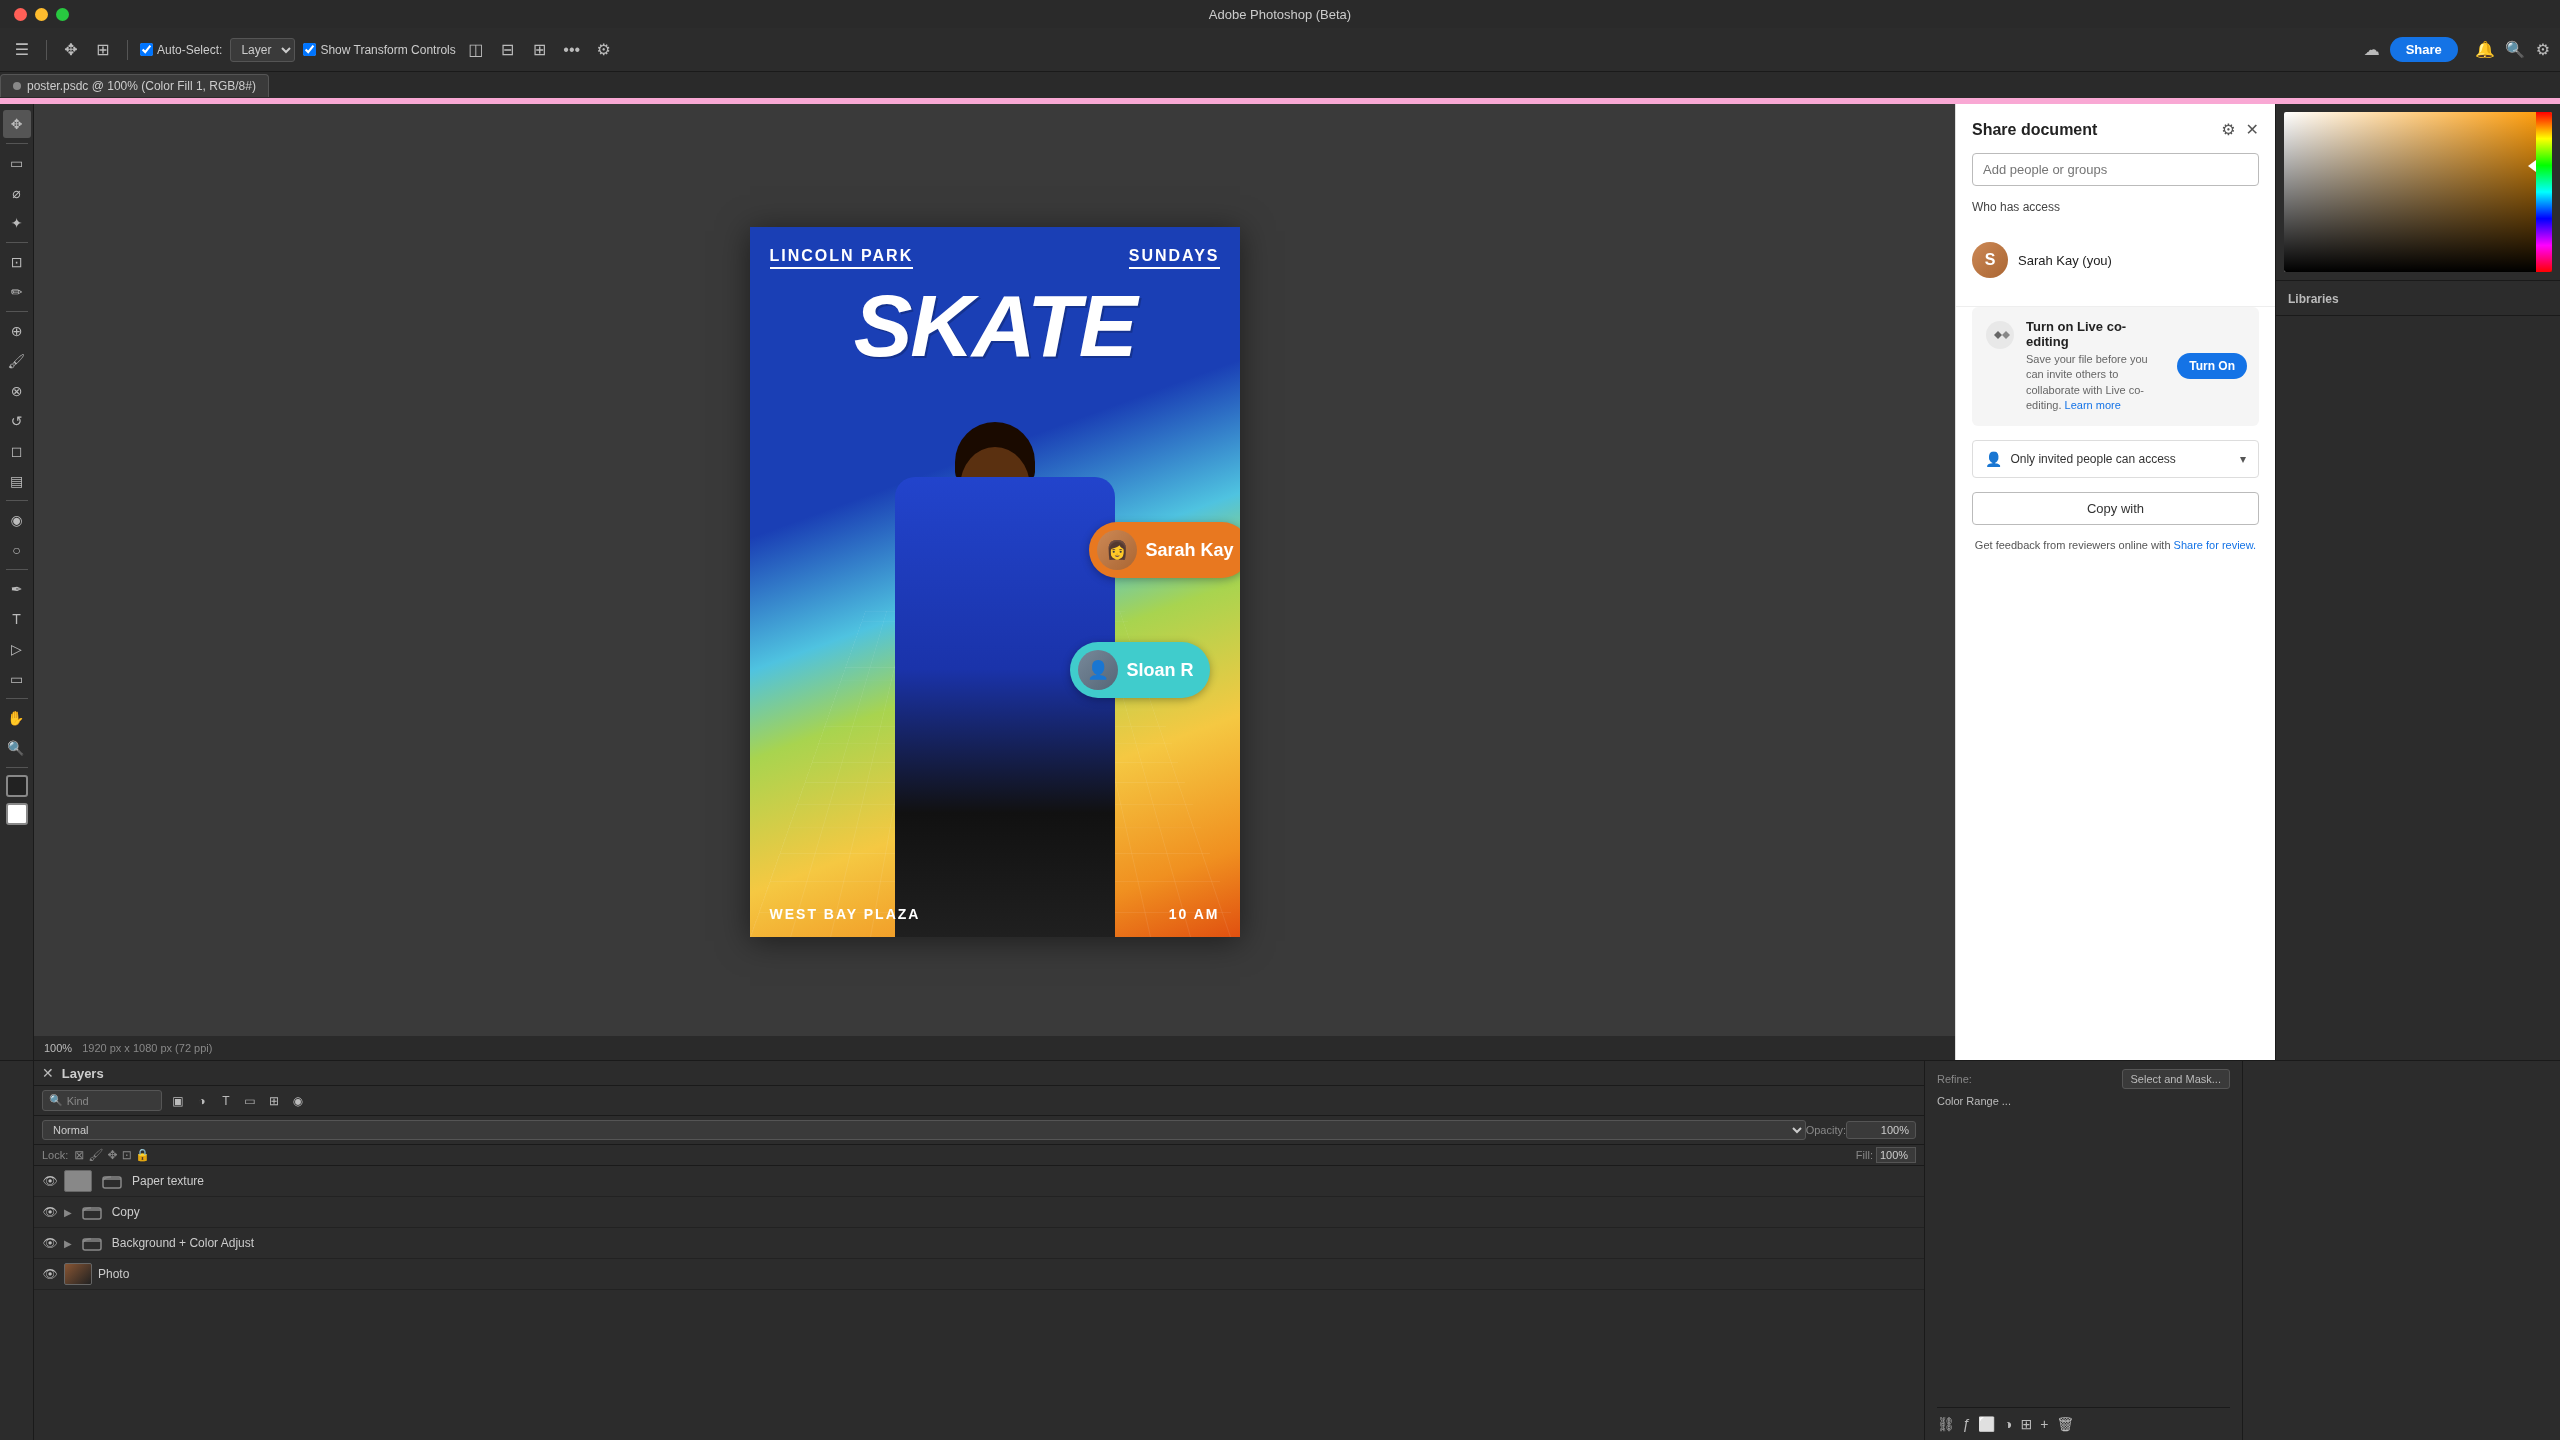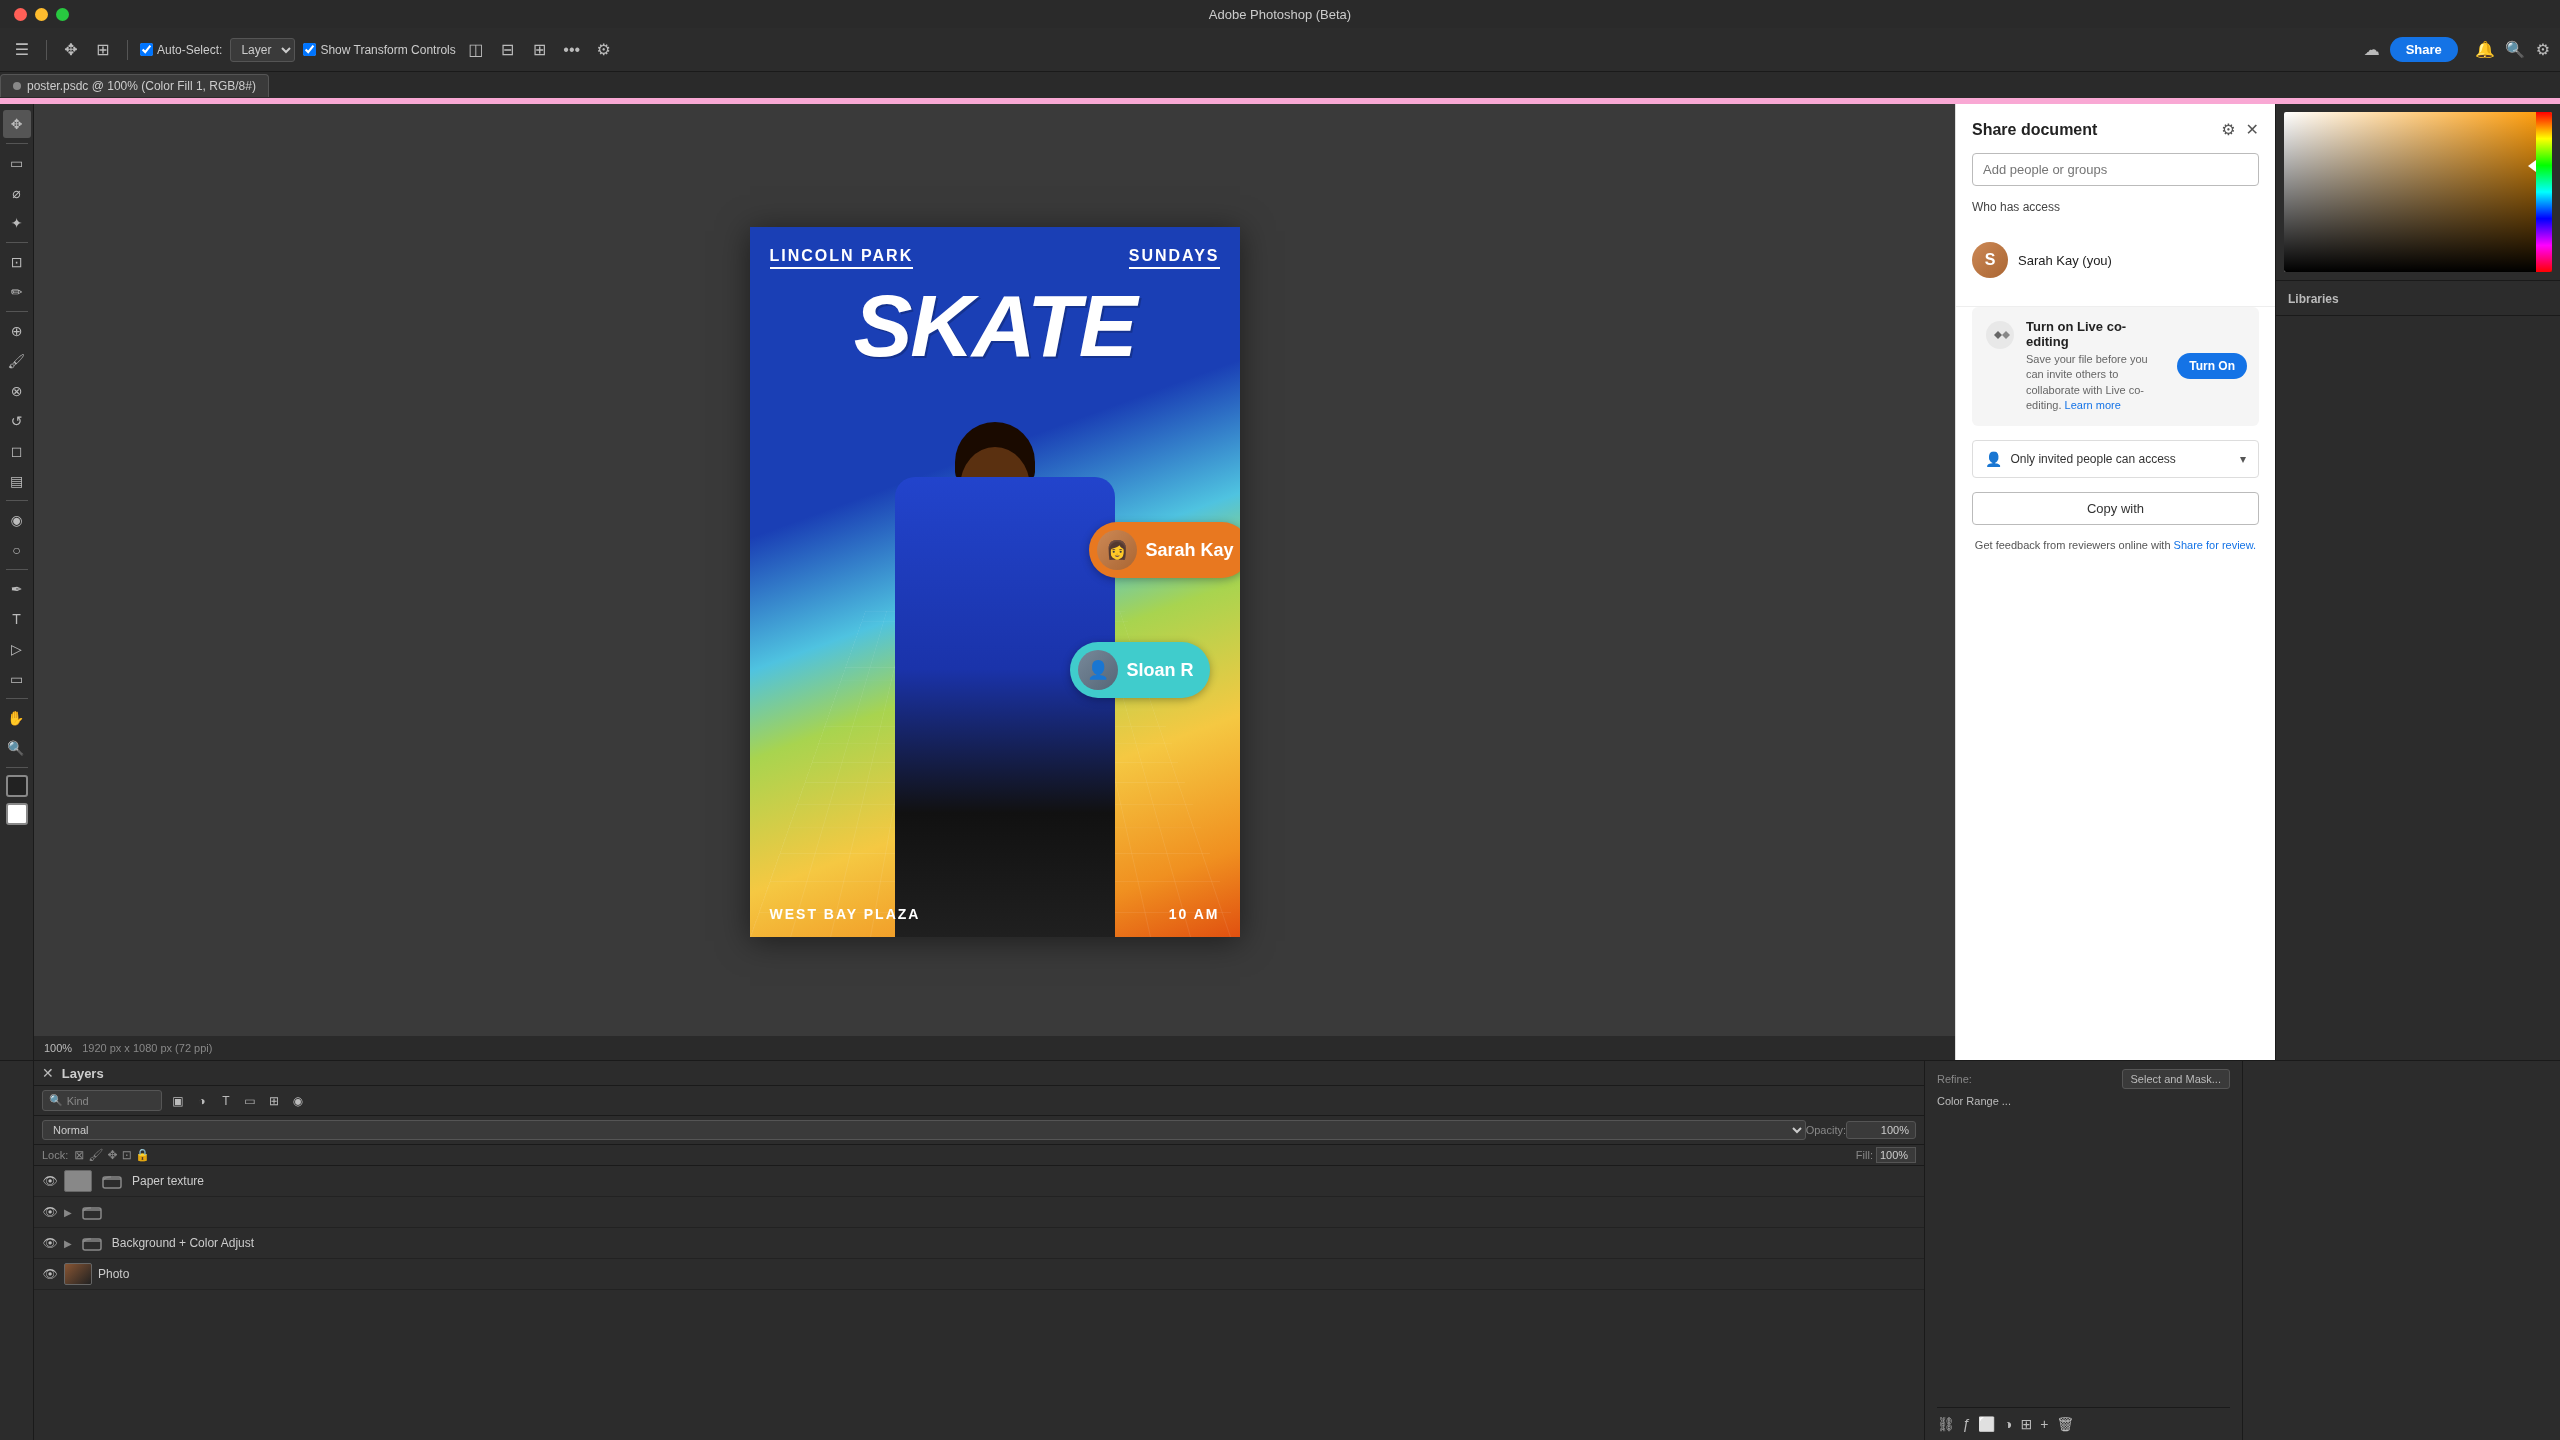--- a/index.html
+++ b/index.html
@@ -1085,20 +1085,21 @@
     <div class="layer-item">
       <div class="layer-visibility">👁</div>
       <div class="layer-arrow">▶</div>
       <div class="layer-thumb layer-thumb-folder">
         <svg width="20" height="16" viewBox="0 0 20 16">
             <rect x="1" y="4" width="18" height="11" rx="2" fill="none" stroke="#888" stroke-width="1.5"></rect>
             <path d="M1 6h18" stroke="#888" stroke-width="1.5"></path>
             <path d="M1 7 Q4 4 7 4 L9 4" stroke="#888" stroke-width="1.5" fill="none"></path>
           </svg>
       </div>
+      <span class="layer-name">Copy</span>
     </div>
 
     <div class="layer-item">
       <div class="layer-visibility">👁</div>
       <div class="layer-arrow">▶</div>
       <div class="layer-thumb layer-thumb-folder">
         <svg width="20" height="16" viewBox="0 0 20 16">
             <rect x="1" y="4" width="18" height="11" rx="2" fill="none" stroke="#888" stroke-width="1.5"></rect>
             <path d="M1 6h18" stroke="#888" stroke-width="1.5"></path>
             <path d="M1 7 Q4 4 7 4 L9 4" stroke="#888" stroke-width="1.5" fill="none"></path>

